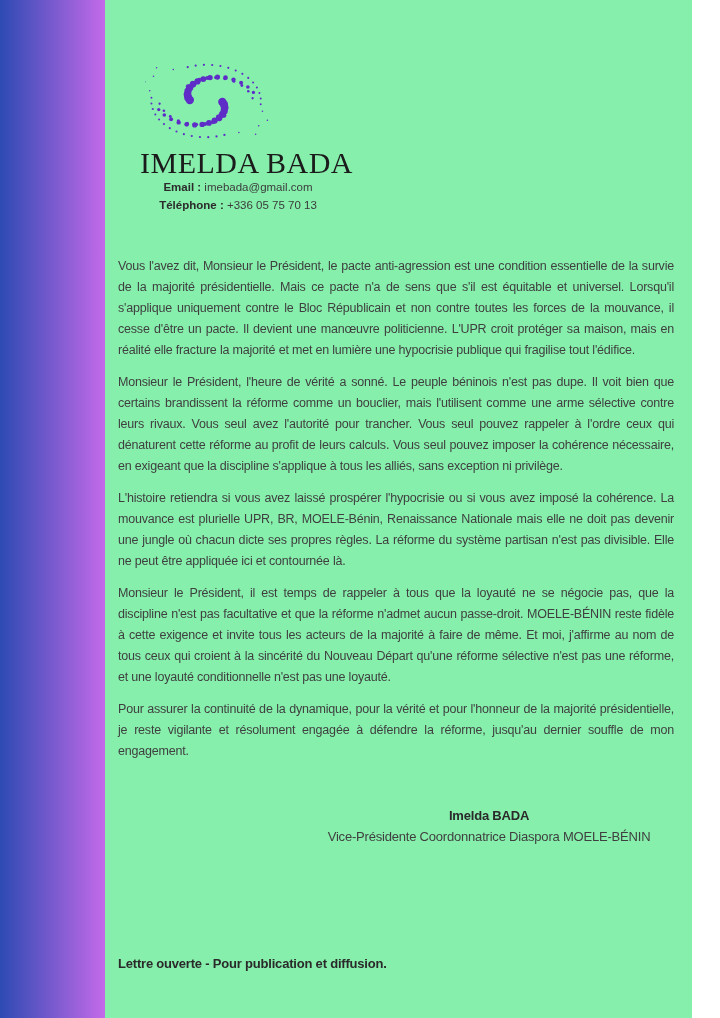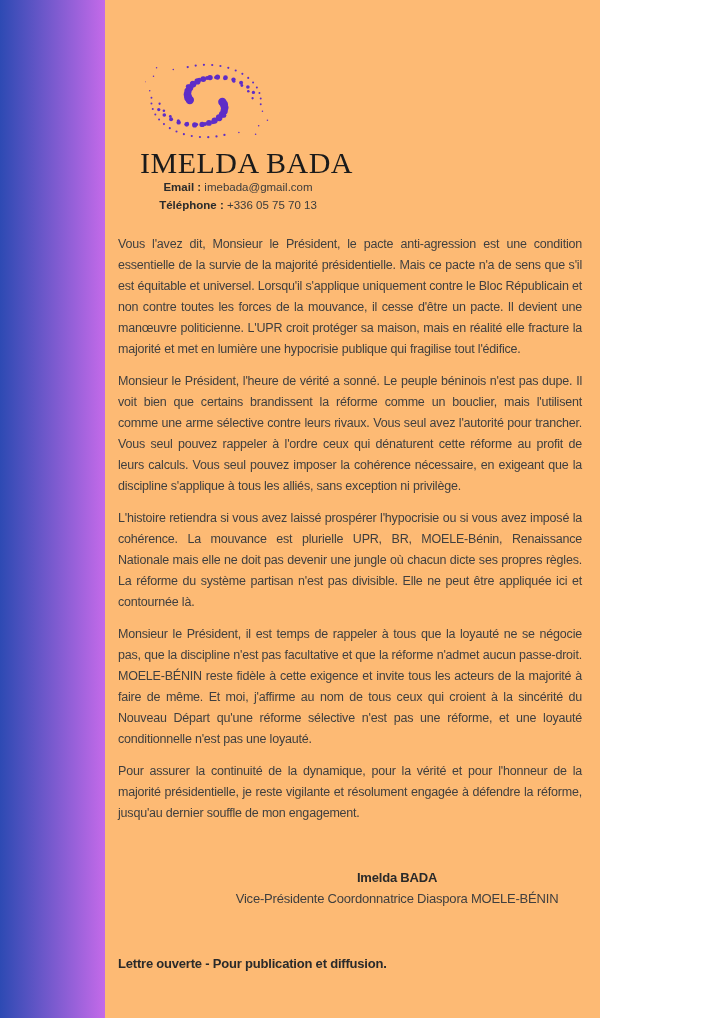--- a/index.html
+++ b/index.html
@@ -5,22 +5,22 @@
   * { box-sizing: border-box; }
   html, body { margin: 0; padding: 0; }
   body {
     width: 720px; height: 1018px;
     background: #ffffff;
     font-family: "Liberation Sans", sans-serif;
     -webkit-font-smoothing: antialiased;
   }
   .page {
     position: relative;
-    width: 600px; height: 1018px;
-    background: #fdba74;
+    width: 692px; height: 1018px;
+    background: #86efac;
     overflow: hidden;
     padding-left: 48px;
   }
   .accent-bar {
     position: absolute;
     left: 0; top: 0;
     width: 105px; height: 100%;
     background: linear-gradient(90deg, #2d4ab3 0%, #c46ae9 100%);
   }
   .content {
@@ -45,21 +45,21 @@
   .contact {
     width: 240px;
     margin-top: 0;
     text-align: center;
     font-size: 11.5px;
     line-height: 18px;
     color: #3b3b3b;
   }
   .contact .lbl { font-weight: 700; color: #2b2b2b; }
   .letter-body {
-    margin-top: 20px;
+    margin-top: 42px;
     font-size: 12.5px;
     letter-spacing: -0.2px;
     line-height: 21px;
     color: #3f3f3f;
     text-align: justify;
   }
   .letter-body p { margin: 0 0 11px 0; }
   .signature {
     margin-top: 43px;
     margin-left: auto;

